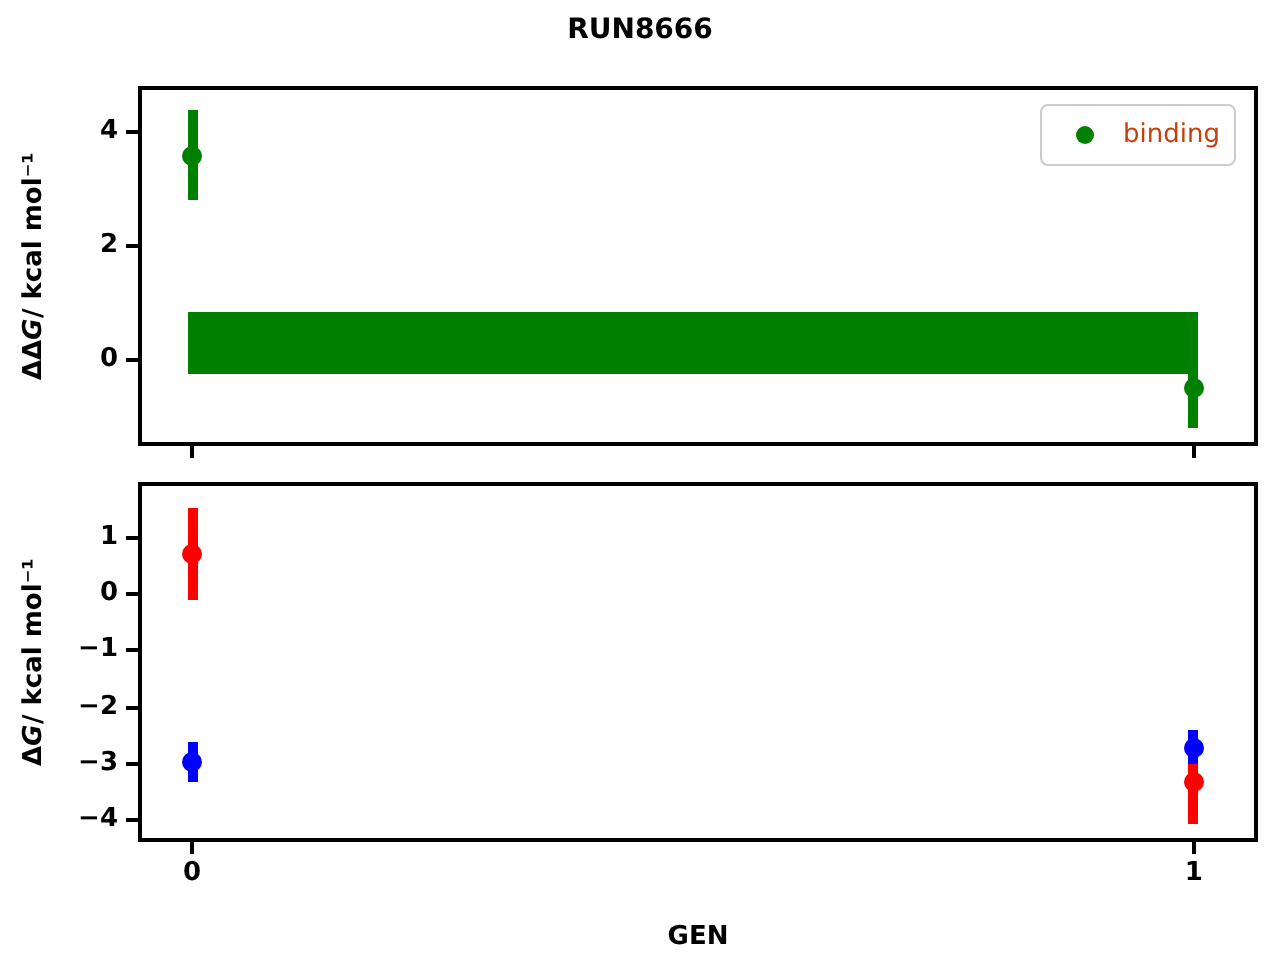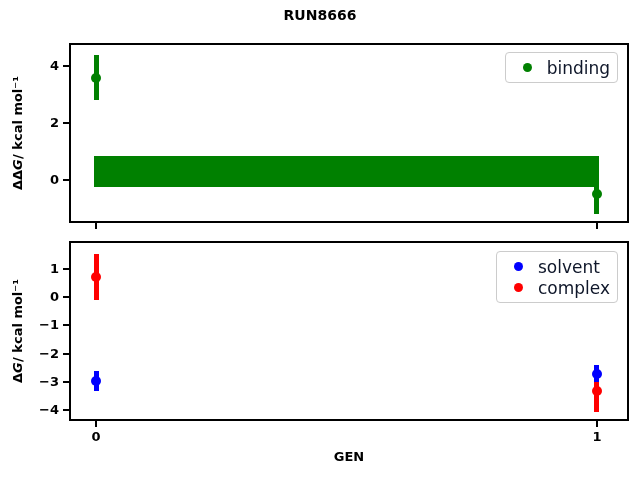--- a/index.html
+++ b/index.html
@@ -23,21 +23,21 @@
             font-size:13px; font-weight:bold; color:#000; }
   .errbar { position:absolute; }
   .band   { position:absolute; }
   .dot    { position:absolute; width:10px; height:10px; border-radius:50%; }
   .legend { position:absolute; background:rgba(255,255,255,0.92);
             border:1px solid #cccccc; border-radius:4px; padding:4px 7px 4px 3px; }
   .legend-row { display:flex; align-items:center; height:21px; }
   .legend-marker-cell { width:38px; display:flex; align-items:center; justify-content:center; }
   .legend-dot { width:9px; height:9px; border-radius:50%; }
   .legend-dotted { width:32px; height:0; border-top:2px dotted; }
-  .legend-label { font-size:17px; color:#0f172a; white-space:nowrap; }
+  .legend-label { font-size:13px; color:#c2410c; white-space:nowrap; }
 </style>
 </head>
 <body>
 
 <div class="fig">
   <div class="fig-title">RUN8666</div>
   <div class="axes" id="ax-top" style="left: 69px; top: 43px; width: 560px; height: 180px;">
       <div class="ytick" style="top: 133.839px;"></div>
       <div class="yticklabel" style="top: 125.839px;">0</div>
       <div class="ytick" style="top: 77.0645px;"></div>
@@ -88,29 +88,15 @@
       <div class="errbar" style="left: 523.446px; width: 5px; top: 122.065px; height: 17.0323px; background: rgb(0, 0, 255);"></div>
       <div class="dot" style="left: 20.045px; top: 29.0645px; background: rgb(255, 0, 0);"></div>
       <div class="dot" style="left: 520.946px; top: 142.613px; background: rgb(255, 0, 0);"></div>
       <div class="dot" style="left: 20.045px; top: 132.677px; background: rgb(0, 0, 255);"></div>
       <div class="dot" style="left: 520.946px; top: 125.581px; background: rgb(0, 0, 255);"></div>
       <div class="ylabel">
         <span>Δ</span>
         <i>G</i>
         <span> / kcal mol⁻¹</span>
       </div>
-      <div class="xlabel" style="top: 206px;">GEN</div>
-      <div class="legend" style="right: 9px; top: 8px;">
-        <div class="legend-row">
-          <div class="legend-marker-cell">
-            <div class="legend-dot" style="background: rgb(0, 0, 255);"></div>
-          </div>
-          <div class="legend-label">solvent</div>
-        </div>
-        <div class="legend-row">
-          <div class="legend-marker-cell">
-            <div class="legend-dot" style="background: rgb(255, 0, 0);"></div>
-          </div>
-          <div class="legend-label">complex</div>
-        </div>
-      </div>
+      <div class="xlabel" style="top: 218px;">GEN</div>
     </div>
 </div>
 
 </body></html>

